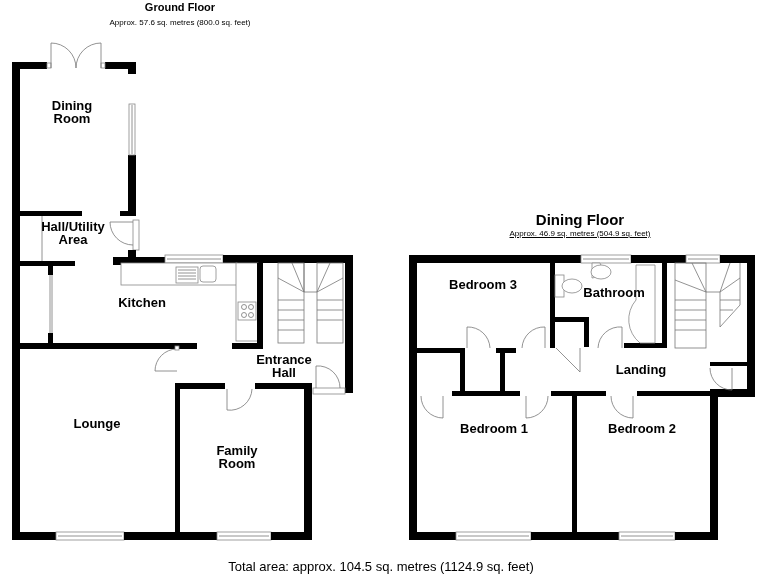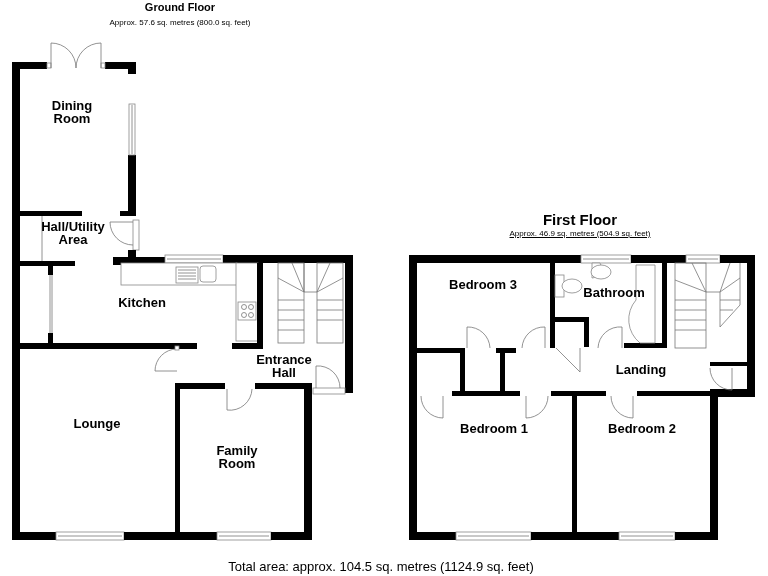--- a/index.html
+++ b/index.html
@@ -13,21 +13,21 @@
   .thin { fill: none; stroke: #777; stroke-width: 0.8; }
   .win { fill: #fff; stroke: #888; stroke-width: 0.8; }
   .fix { fill: #fff; stroke: #888; stroke-width: 0.8; }
 </style>
 </head>
 <body>
 
 <div class="floor-title" style="left:80px;top:1px;width:200px;font-size:11px;">Ground Floor</div>
 <div class="floor-sub" style="left:80px;top:18px;width:200px;">Approx. 57.6 sq. metres (800.0 sq. feet)</div>
 
-<div class="floor-title" style="left:480px;top:211px;width:200px;font-size:15px;">First Floor</div>
+<div class="floor-title" style="left:480px;top:211px;width:200px;font-size:15px;">Dining Floor</div>
 <div class="floor-sub" style="left:480px;top:229px;width:200px;text-decoration:underline;">Approx. 46.9 sq. metres (504.9 sq. feet)</div>
 
 <svg width="768" height="576" viewBox="0 0 768 576">
 
   <g>
 
     <rect class="wall" x="12" y="62" width="8" height="478"></rect>
 
     <rect class="wall" x="12" y="62" width="35" height="7"></rect>
     <rect class="wall" x="105" y="62" width="31" height="7"></rect>

